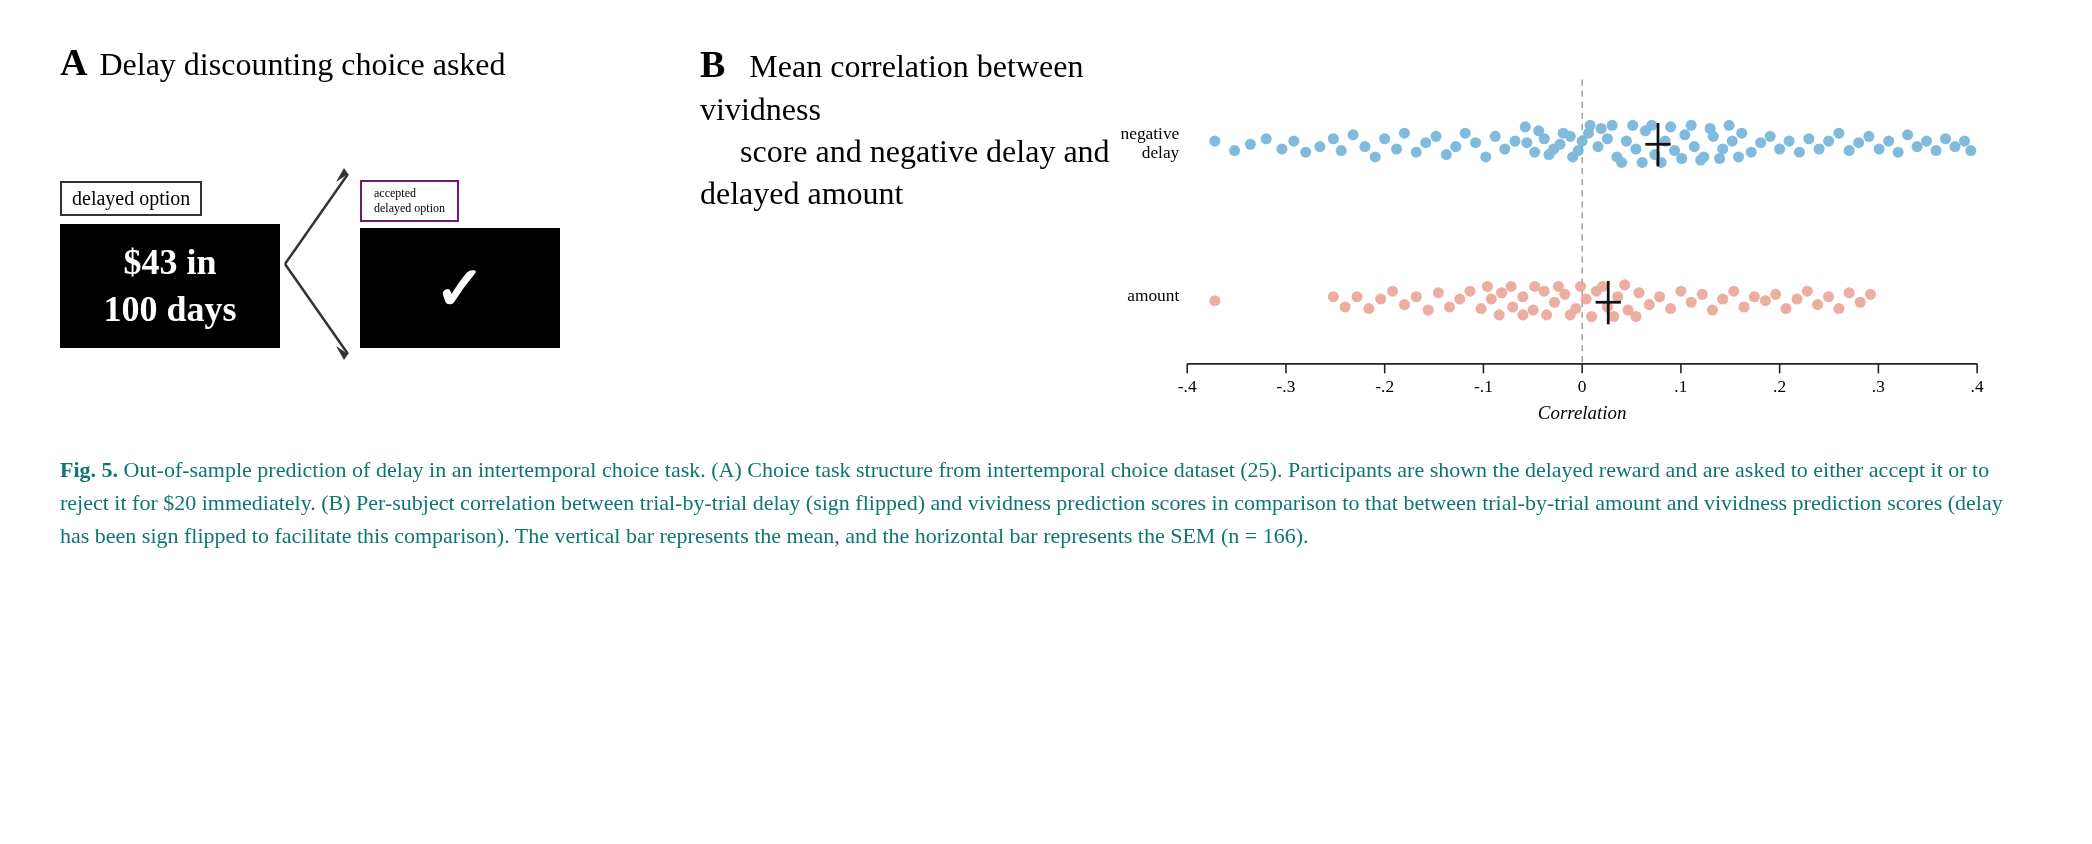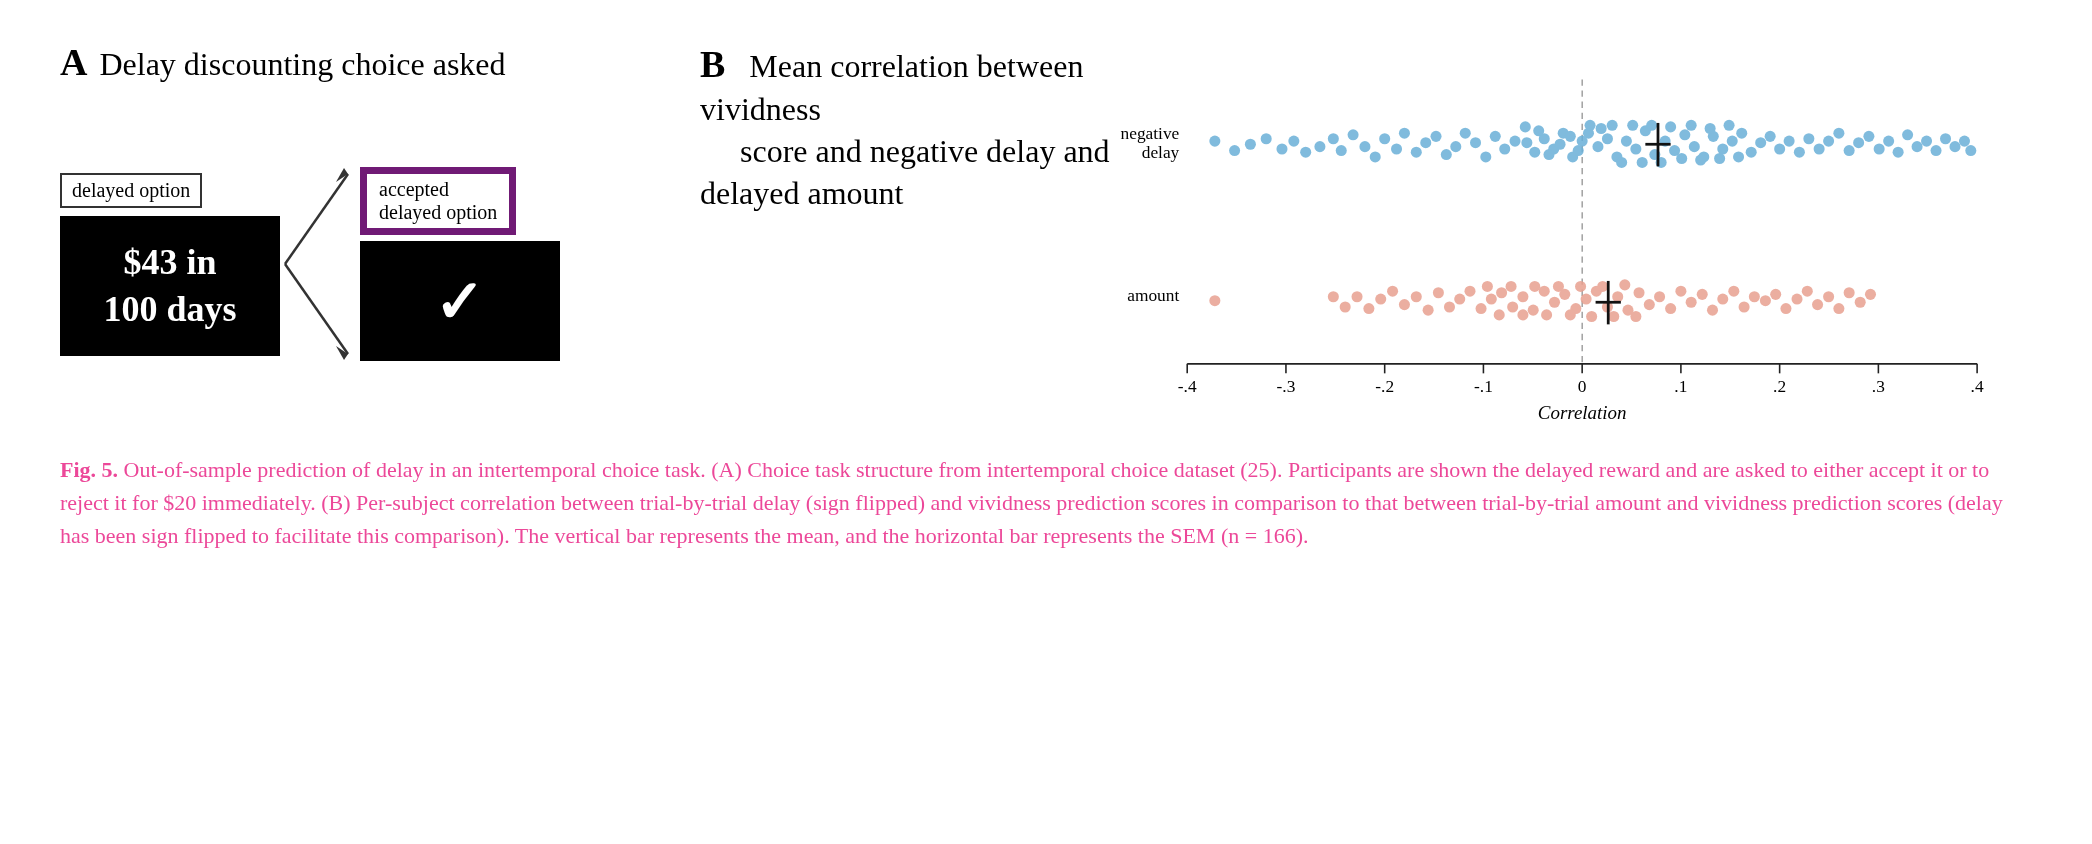--- a/index.html
+++ b/index.html
@@ -69,21 +69,21 @@
       color: #fff;
       display: flex;
       align-items: center;
       justify-content: center;
       font-size: 36px;
       font-weight: bold;
       text-align: center;
     }
     .main-box {
       width: 220px;
-      height: 140px;
+      height: 124px;
     }
     .arrow-container {
       display: flex;
       flex-direction: column;
       align-items: center;
       justify-content: center;
       width: 80px;
       height: 280px;
       position: relative;
     }
@@ -98,23 +98,23 @@
       flex-direction: column;
       gap: 20px;
       align-items: flex-start;
     }
     .option-block {
       display: flex;
       flex-direction: column;
       align-items: flex-start;
     }
     .option-label-box {
-      border: 7px solid #701a75;
+      border: 2px solid #701a75;
       padding: 4px 12px;
-      font-size: 20px;
+      font-size: 12px;
       margin-bottom: 6px;
       background: #fff;
       white-space: nowrap;
     }
     .option-box {
       width: 200px;
       height: 120px;
     }
     .checkmark {
       font-size: 60px;
@@ -146,21 +146,21 @@
     svg.dot-plot {
       width: 100%;
       overflow: visible;
     }
 
     
     .caption {
       margin-top: 30px;
       font-size: 22px;
       line-height: 1.5;
-      color: #ec4899;
+      color: #0f766e;
     }
     .caption-bold {
       font-weight: bold;
     }
   </style>
 </head>
 <body>
 
 <div class="figure-container">
   <div class="panels-row">

